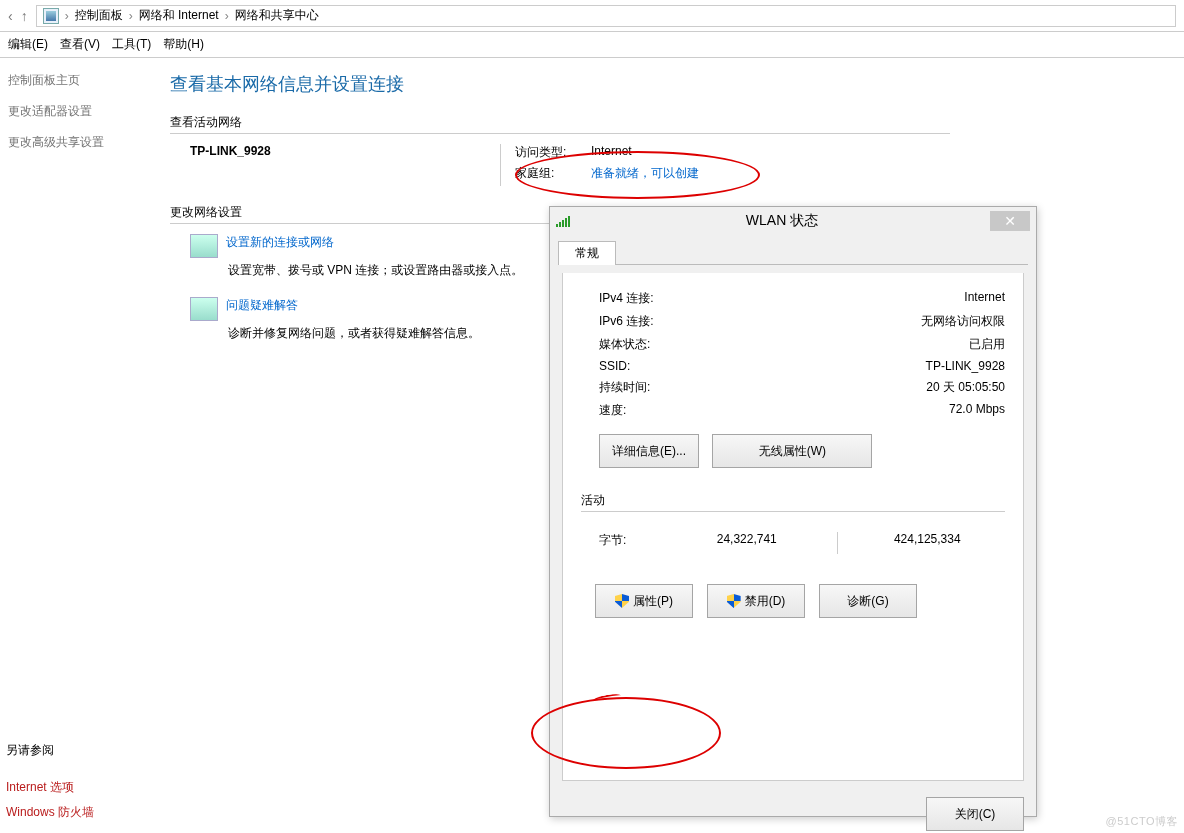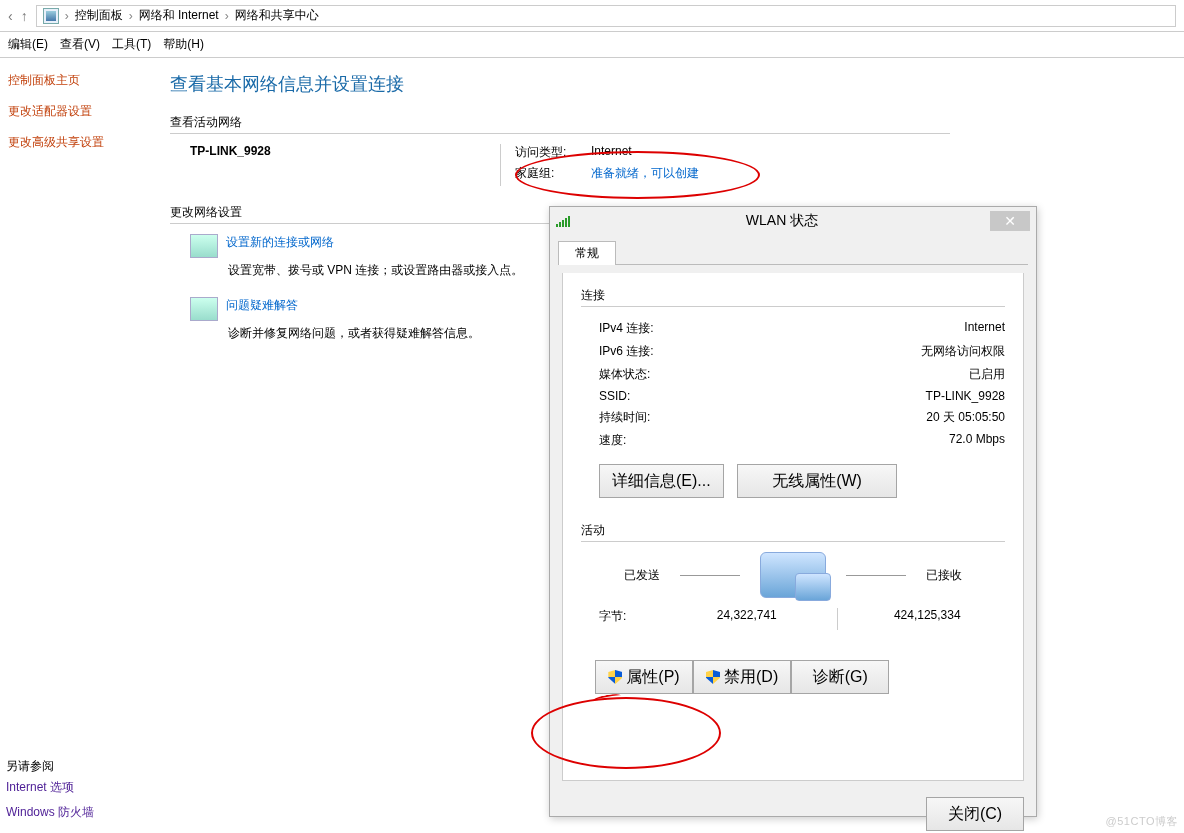--- a/index.html
+++ b/index.html
@@ -32,21 +32,21 @@
     border-bottom: 1px solid #ccc;
     height: 26px;
   }
   .content-area {
     display: flex;
   }
   .sidebar {
     width: 170px;
     padding: 14px 10px 0 8px;
   }
-  .sidebar a { display: block; color: #c2410c; text-decoration: none; margin-bottom: 14px; }
+  .sidebar a { display: block; color: #737373; text-decoration: none; margin-bottom: 14px; }
   .main {
     flex: 1;
     padding: 14px 0 0 0;
     max-width: 780px;
   }
   .headline { color: #1a6aa8; font-size: 18px; margin-bottom: 18px; }
   .section-fieldset { margin-bottom: 18px; }
   .section-fieldset .sect-title {
     border-bottom: 1px solid #ccc;
     padding-bottom: 2px;
@@ -73,22 +73,22 @@
   .signal::before { content:""; position:absolute; bottom:0; left:0; width:2px; height:3px; background:#2a9b2a;}
   .signal::after { content:""; position:absolute; bottom:0; left:3px; width:2px; height:5px; background:#2a9b2a;}
   .signal i:nth-child(1){ position:absolute; bottom:0; left:6px; width:2px; height:7px; background:#2a9b2a;}
   .signal i:nth-child(2){ position:absolute; bottom:0; left:9px; width:2px; height:9px; background:#2a9b2a;}
   .signal i:nth-child(3){ position:absolute; bottom:0; left:12px; width:2px; height:11px; background:#2a9b2a;}
   .opt-item { display: flex; gap: 8px; margin-left: 20px; margin-bottom: 4px;}
   .opt-item .icon-box { width: 28px; height: 24px; background: linear-gradient(#cfe,#9dc); border:1px solid #aac; }
   .opt-item a { color: #0066cc; text-decoration: none; }
   .opt-desc { margin-left: 58px; margin-bottom: 18px; }
   .bottom-links { position: absolute; bottom: 4px; left: 6px; width: 140px; }
-  .bottom-links .t { margin-bottom: 4px;}
-  .bottom-links a { color: #4c1d95; text-decoration: none; display: block; margin-bottom: 8px; cursor: pointer; }
+  .bottom-links .t { margin-bottom: 20px;}
+  .bottom-links a { color: #b91c1c; text-decoration: none; display: block; margin-bottom: 8px; cursor: pointer; }
 
   
   .red-ellipse {
     position: absolute;
     border: 2px solid #d00;
     border-radius: 50%;
     pointer-events: none;
   }
   .ellipse-wlan {
     top: 151px; left: 515px; width: 245px; height: 48px;
@@ -170,21 +170,21 @@
   .btn {
     display:inline-flex;
     align-items:center;
     justify-content:center;
     gap:4px;
     border:1px solid #a5a5a5;
     background:linear-gradient(#f7f7f7,#e6e6e6);
     padding: 16px 12px;
     min-width: 98px;
     height: 26px;
-    font-size:16px;
+    font-size:12px;
     cursor: pointer;
   }
   .detail-row { margin: 12px 0 6px 18px; }
   .activity {
     margin-top: 24px;
   }
   .act-header { display:flex; align-items:center; justify-content:center; gap:20px; margin-top:6px;}
   .act-header .computers {
     width: 66px; height: 46px;
     background: linear-gradient(#cfe5ff,#6aa5d8);
@@ -198,21 +198,21 @@
     background: linear-gradient(#cfe5ff,#6aa5d8);
     border:1px solid #88aadd;
     border-radius:4px;
   }
   .line { width:60px; border-top:1px solid #999;}
   .bytes-row { display:flex; padding: 10px 0 0 18px; align-items:flex-start;}
   .bytes-row .lbl { width:70px; }
   .bytes-row .sent { flex:1; text-align:center; }
   .bytes-row .div { width:1px; height:22px; background:#ccc; margin: 0 12px;}
   .bytes-row .recv { flex:1; text-align:center; }
-  .action-btns { display:flex; margin-top: 30px; margin-left: 14px; }
+  .action-btns { display:flex; gap:14px; margin-top: 30px; margin-left: 14px; }
   .dlg-footer { text-align:right; padding: 4px 12px 0 0; }
   .shield {
     width:14px; height:14px;
     background: conic-gradient(#0a5cd6 0 25%, #ffd24a 0 50%, #0a5cd6 0 75%, #ffd24a 0 100%);
     clip-path: polygon(50% 0, 100% 15%, 100% 55%, 50% 100%, 0 55%, 0 15%);
   }
   .watermark {
     position:absolute; right:6px; bottom:4px;
     color:#ccc; font-size:11px; letter-spacing:0.5px;
   }
@@ -311,21 +311,20 @@
         <i></i>
       </span>
     <span class="t">WLAN 状态</span>
     <span class="dlg-close">✕</span>
   </div>
   <div class="tabstrip">
     <div class="tab">常规</div>
   </div>
   <div class="dialog-body">
     <div>
-      <div class="dlg-fs-title">连接</div>
       <div class="dkv">
           <span class="k">IPv4 连接:</span>
           <span>Internet</span>
         </div>
       <div class="dkv">
           <span class="k">IPv6 连接:</span>
           <span>无网络访问权限</span>
         </div>
       <div class="dkv">
           <span class="k">媒体状态:</span>
@@ -345,27 +344,20 @@
         </div>
       <div class="detail-row">
         <span class="btn">详细信息(E)...</span>
         &nbsp;&nbsp;
         <span class="btn" style="min-width:160px;">无线属性(W)</span>
       </div>
     </div>
 
     <div class="activity">
       <div class="dlg-fs-title">活动</div>
-      <div class="act-header">
-        <span>已发送</span>
-        <span class="line"></span>
-        <span class="computers"></span>
-        <span class="line"></span>
-        <span>已接收</span>
-      </div>
       <div class="bytes-row">
         <span class="lbl">字节:</span>
         <span class="sent">24,322,741</span>
         <span class="div"></span>
         <span class="recv">424,125,334</span>
       </div>
       <div class="action-btns">
         <span class="btn">
           <span class="shield"></span>
           <span>属性(P)</span>

